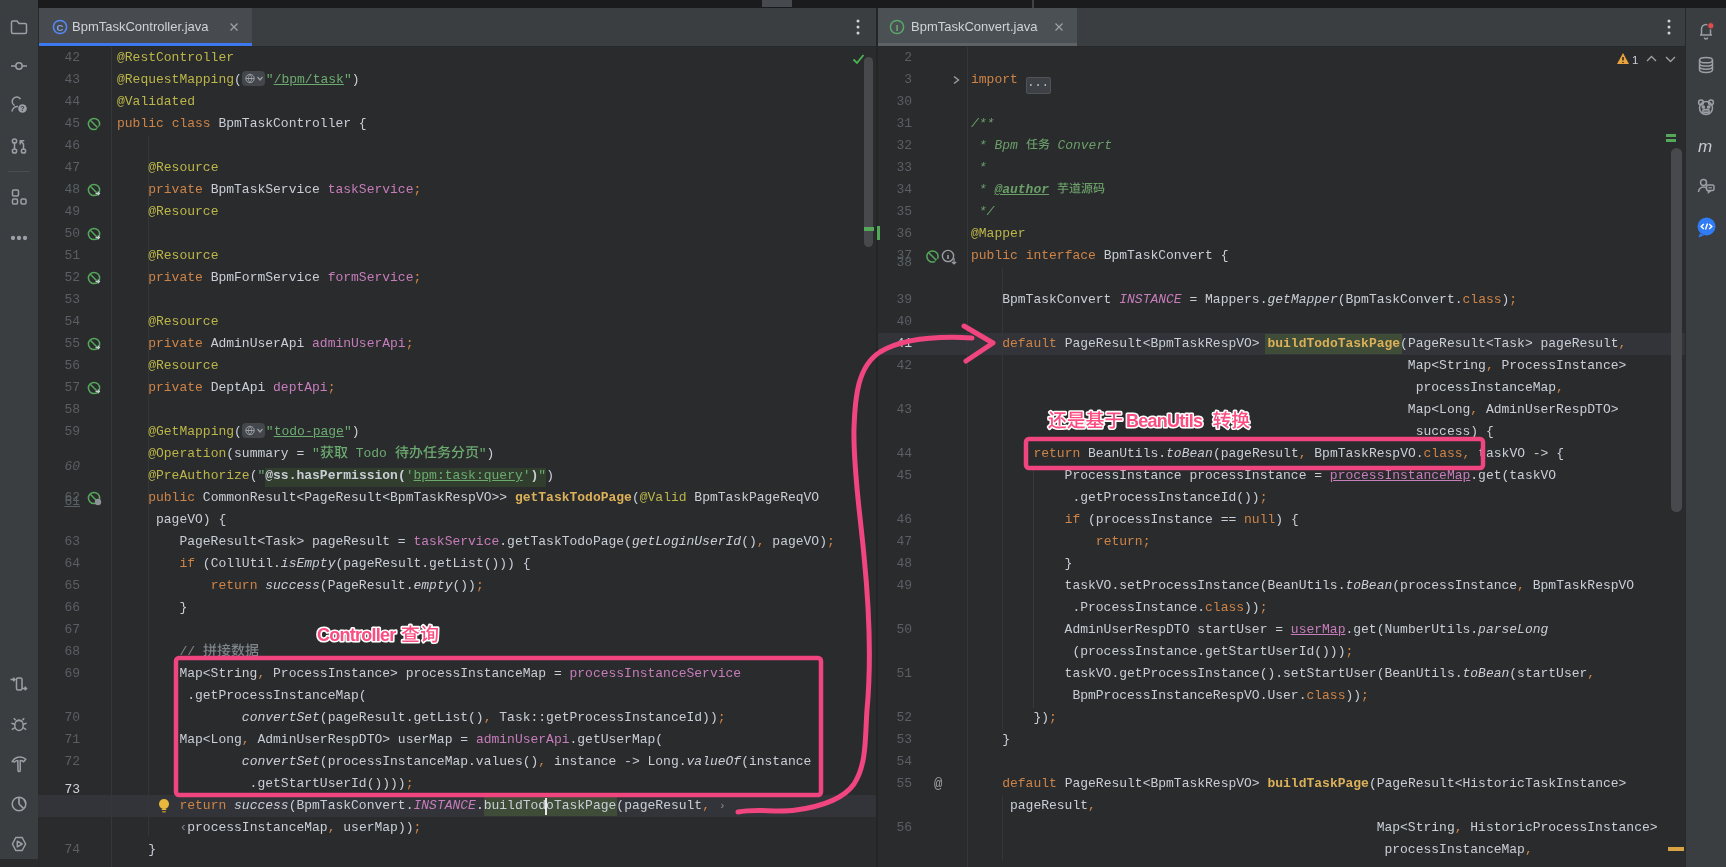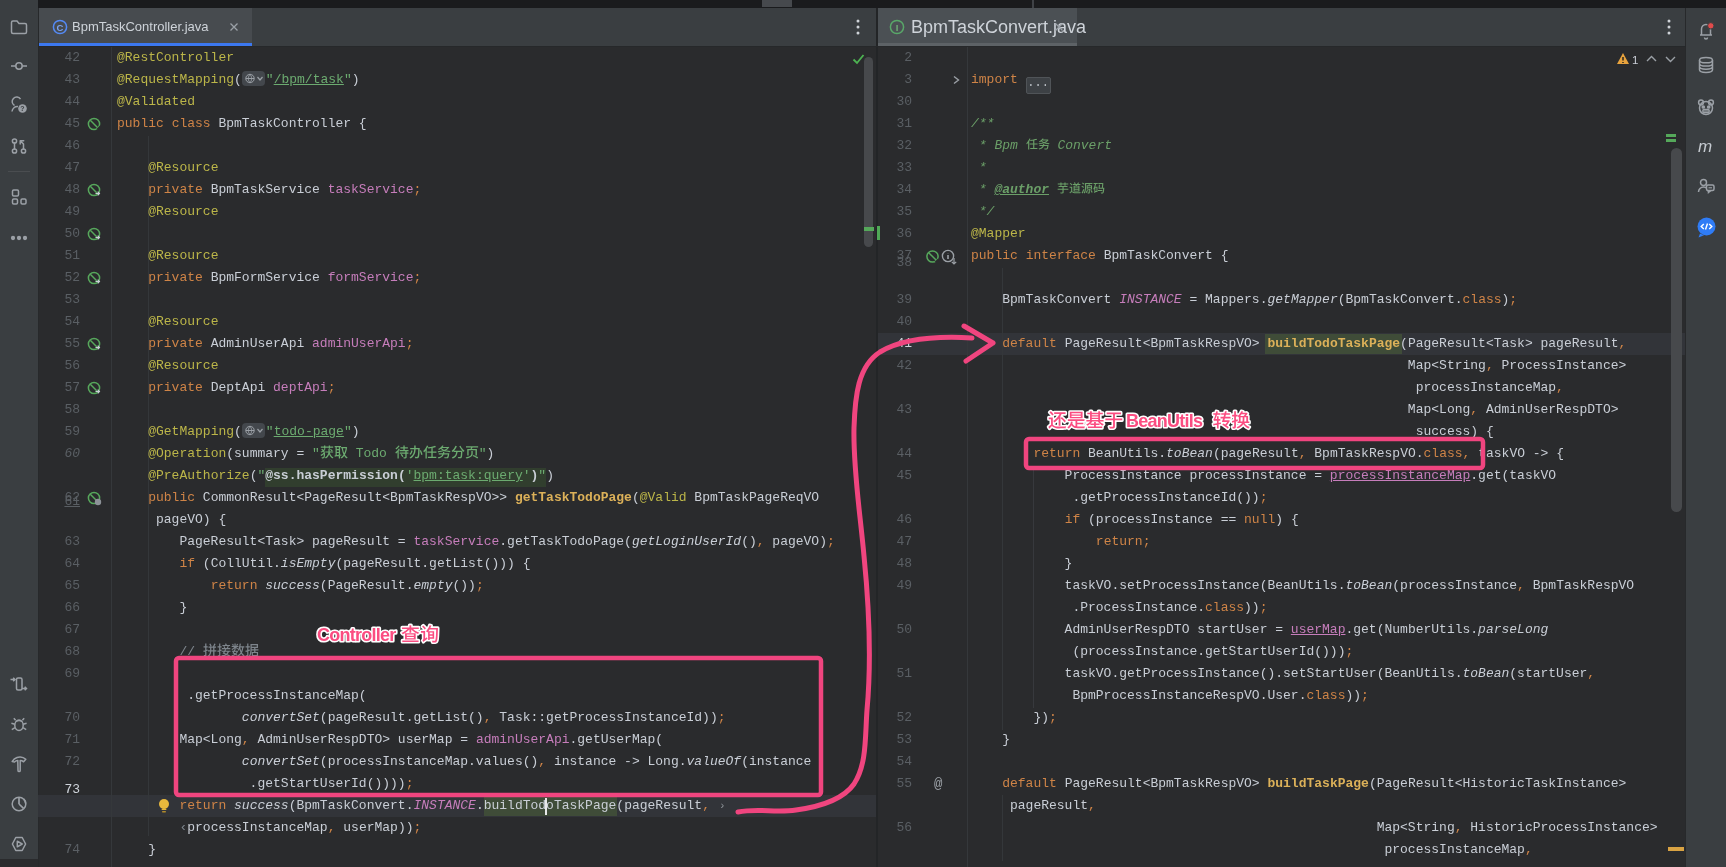--- a/index.html
+++ b/index.html
@@ -72,21 +72,21 @@
 <text x="8" y="11.6" text-anchor="middle" font-family="Liberation Sans" font-size="9.5" font-weight="bold" fill="#7da4f2">C</text>
     </svg>
 <div class="line sans" style="left:72px;top:16px;font-size:13px;color:#ced3d9">BpmTaskController.java</div>
 <svg class="abs" style="left:228px;top:21px" width="12" height="12" viewBox="0 0 12 12">
 <path d="M2.5 2.5 L9.5 9.5 M9.5 2.5 L2.5 9.5" stroke="#9ba1a7" stroke-width="1.3"></path>
     </svg>
 <svg class="abs" style="left:889px;top:19px" width="16" height="16" viewBox="0 0 16 16">
 <circle cx="8" cy="8" r="6.6" fill="none" stroke="#59a869" stroke-width="1.5"></circle>
 <text x="8" y="11.6" text-anchor="middle" font-family="Liberation Sans" font-size="9.5" font-weight="bold" fill="#6fae76">I</text>
     </svg>
-<div class="line sans" style="left:911px;top:16px;font-size:18px;color:#ced3d9">BpmTaskConvert.java</div>
+<div class="line sans" style="left:911px;top:16px;font-size:13px;color:#ced3d9">BpmTaskConvert.java</div>
 <svg class="abs" style="left:1053px;top:21px" width="12" height="12" viewBox="0 0 12 12">
 <path d="M2.5 2.5 L9.5 9.5 M9.5 2.5 L2.5 9.5" stroke="#9ba1a7" stroke-width="1.3"></path>
     </svg>
 <svg class="abs" style="left:855px;top:18px" width="6" height="18" viewBox="0 0 6 18">
       <circle cx="3" cy="3" r="1.5" fill="#cfd3d8"></circle>
       <circle cx="3" cy="9" r="1.5" fill="#cfd3d8"></circle>
       <circle cx="3" cy="15" r="1.5" fill="#cfd3d8"></circle>
     </svg>
 <svg class="abs" style="left:1666px;top:18px" width="6" height="18" viewBox="0 0 6 18">
       <circle cx="3" cy="3" r="1.5" fill="#cfd3d8"></circle>
@@ -155,21 +155,21 @@
           <use href="#c529e"></use>
         </svg><svg class="ck" viewBox="0 0 1000 1000">
           <use href="#c4efb"></use>
         </svg><svg class="ck" viewBox="0 0 1000 1000">
           <use href="#c52a1"></use>
         </svg><svg class="ck" viewBox="0 0 1000 1000">
           <use href="#c5206"></use>
         </svg><svg class="ck" viewBox="0 0 1000 1000">
           <use href="#c9875"></use>
         </svg>"</span>)</div>
-<div class="ln" style="left:40px;top:443px;font-style:italic;">60</div>
+<div class="ln" style="left:40px;top:456px;font-style:italic;">60</div>
 <div class="line" style="left:117px;top:465px">    <span class="ann">@PreAuthorize</span>(<span class="str">"</span><span class="b w">@ss.hasPermission(</span><span class="str">'<span class="u">bpm:task:query</span>'</span><span class="b w">)</span><span class="str">"</span>)</div>
 <div class="ln" style="left:40px;top:491px;text-decoration:underline;">61</div>
 <div class="line" style="left:117px;top:487px">    <span class="kw">public</span> CommonResult&lt;PageResult&lt;BpmTaskRespVO&gt;&gt; <span class="mth">getTaskTodoPage</span>(<span class="ann">@Valid</span> BpmTaskPageReqVO</div>
 <div class="ln" style="left:40px;top:487px;">62</div>
 <div class="line" style="left:117px;top:509px">     pageVO) {</div>
 <div class="line" style="left:117px;top:531px">        PageResult&lt;Task&gt; pageResult = <span class="fld">taskService</span>.getTaskTodoPage(<span class="it">getLoginUserId</span>()<span class="kw">,</span> pageVO)<span class="kw">;</span></div>
 <div class="ln" style="left:40px;top:531px;">63</div>
 <div class="line" style="left:117px;top:553px">        <span class="kw">if</span> (CollUtil.<span class="it">isEmpty</span>(pageResult.getList())) {</div>
 <div class="ln" style="left:40px;top:553px;">64</div>
 <div class="line" style="left:117px;top:575px">            <span class="kw">return</span> <span class="it">success</span>(PageResult.<span class="it">empty</span>())<span class="kw">;</span></div>
@@ -180,20 +180,21 @@
 <div class="line" style="left:117px;top:641px">        <span class="cmt">// <svg class="ck" viewBox="0 0 1000 1000">
           <use href="#c62fc"></use>
         </svg><svg class="ck" viewBox="0 0 1000 1000">
           <use href="#c63a5"></use>
         </svg><svg class="ck" viewBox="0 0 1000 1000">
           <use href="#c6570"></use>
         </svg><svg class="ck" viewBox="0 0 1000 1000">
           <use href="#c636e"></use>
         </svg></span></div>
 <div class="ln" style="left:40px;top:641px;">68</div>
+<div class="line" style="left:117px;top:663px">        Map&lt;String<span class="kw">,</span> ProcessInstance&gt; processInstanceMap = <span class="fld">processInstanceService</span></div>
 <div class="ln" style="left:40px;top:663px;">69</div>
 <div class="line" style="left:117px;top:685px">         .getProcessInstanceMap(</div>
 <div class="line" style="left:117px;top:707px">                <span class="it">convertSet</span>(pageResult.getList()<span class="kw">,</span> Task::getProcessInstanceId))<span class="kw">;</span></div>
 <div class="ln" style="left:40px;top:707px;">70</div>
 <div class="line" style="left:117px;top:729px">        Map&lt;Long<span class="kw">,</span> AdminUserRespDTO&gt; userMap = <span class="fld">adminUserApi</span>.getUserMap(</div>
 <div class="ln" style="left:40px;top:729px;">71</div>
 <div class="line" style="left:117px;top:751px">                <span class="it">convertSet</span>(processInstanceMap.values()<span class="kw">,</span> instance -&gt; Long.<span class="it">valueOf</span>(instance</div>
 <div class="ln" style="left:40px;top:751px;">72</div>
 <div class="line" style="left:117px;top:795px">        <span class="kw">return</span> <span class="it">success</span>(BpmTaskConvert.<span class="fld"><span class="it">INSTANCE</span></span>.buildTodoTaskPage(pageResult<span class="kw">,</span> </div>
 <div class="line" style="left:117px;top:773px">                 .getStartUserId())))<span class="kw">;</span></div>

